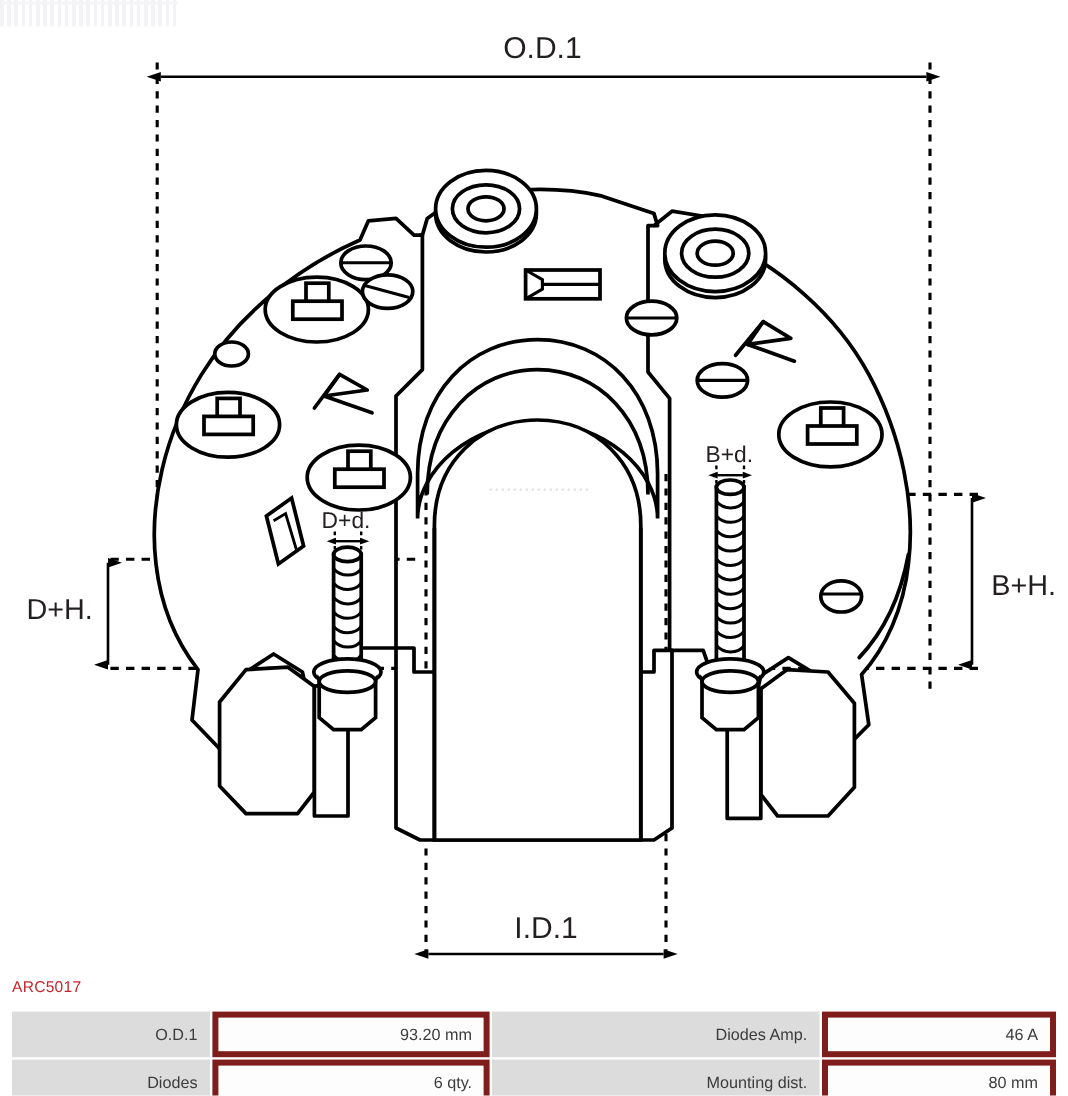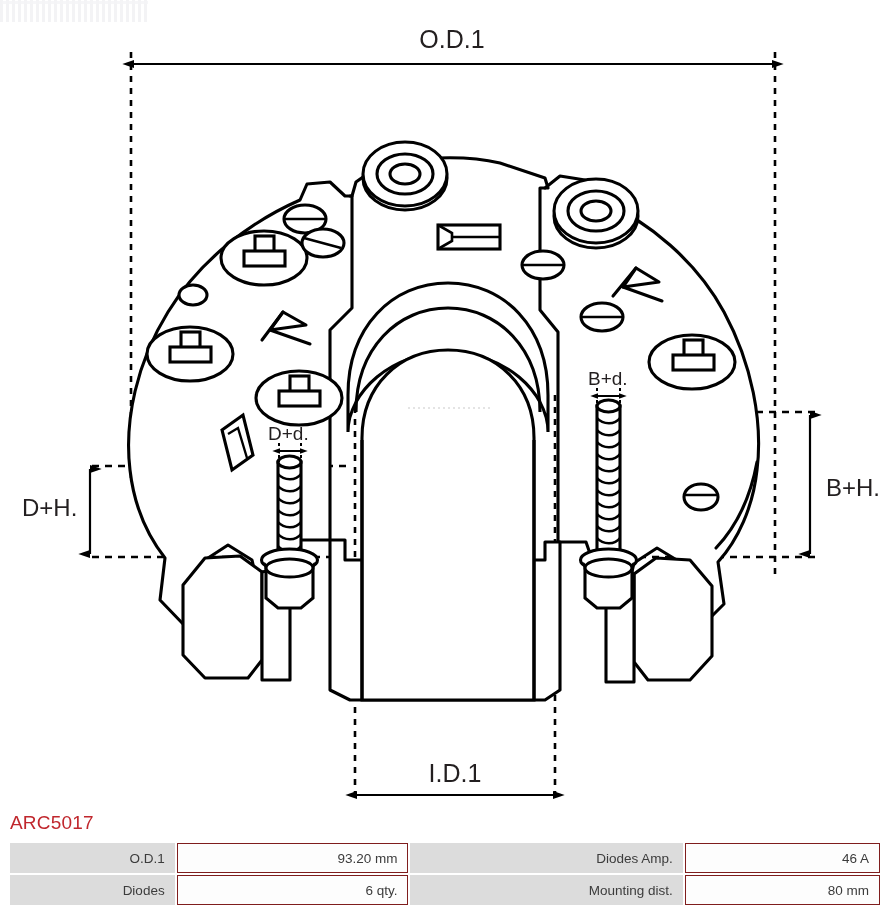--- a/index.html
+++ b/index.html
@@ -56,21 +56,21 @@
   }
   .drawing-area svg {
     display: block;
   }
 
   
   .part-code {
     position: absolute;
     left: 10px;
     top: 811px;
-    font-size: 19px;
+    font-size: 13px;
     font-weight: 400;
     letter-spacing: 0.2px;
     line-height: 24px;
   }
 
   
   .spec-table {
     position: absolute;
     left: 8px;
     top: 841px;
@@ -88,21 +88,21 @@
     color: #3c3c3c;
     font-weight: 400;
     white-space: nowrap;
     overflow: hidden;
   }
   .spec-table td.label {
     background: #dcdcdc;
   }
   .spec-table td.value {
     background: #fdfdfd;
-    border: 1px solid #7f1d1d;
+    border: 5px solid #7f1d1d;
   }
   .col-l1 { width: 162px; }
   .col-v1 { width: 228px; }
   .col-l2 { width: 268px; }
   .col-v2 { width: 192px; }
 </style>
 </head>
 <body>
 
 <div id="page">

